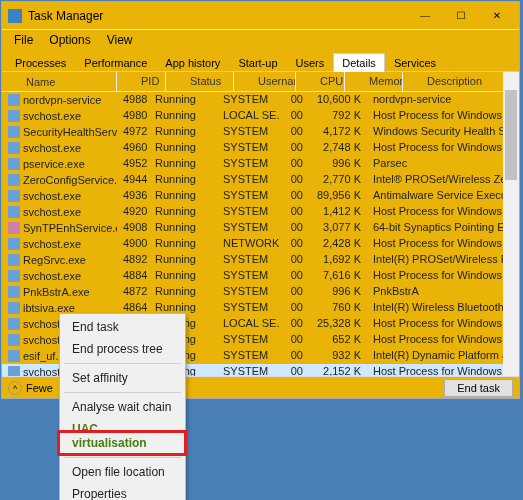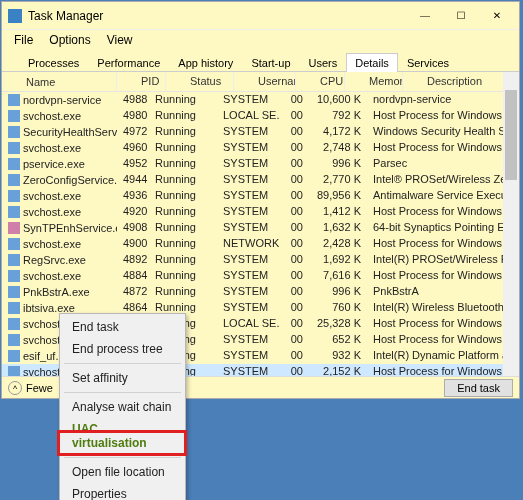--- a/index.html
+++ b/index.html
@@ -1,24 +1,24 @@
 <!DOCTYPE html>
 <html><head>
 <meta charset="utf-8">
 <style>
 * { box-sizing: border-box; margin: 0; padding: 0; }
 body { font-family: "Segoe UI", Tahoma, sans-serif; font-size: 11px; background: #4a7fb8; width: 523px; height: 500px; overflow: hidden; position: relative; }
-.window { width: 519px; height: 398px; background: #fef9c3; border: 1px solid #aaa; position: absolute; left: 1px; top: 1px; display: flex; flex-direction: column; }
+.window { width: 519px; height: 398px; background: #eab308; border: 1px solid #aaa; position: absolute; left: 1px; top: 1px; display: flex; flex-direction: column; }
 .titlebar { height: 28px; display: flex; align-items: center; padding: 0 4px 0 6px; border-bottom: 1px solid #eee; }
 .titlebar .icon { width: 14px; height: 14px; margin-right: 6px; background: #3b82c4; display: inline-block; }
 .titlebar .title { flex: 1; font-size: 12px; }
 .titlebar .winbtn { width: 36px; height: 26px; display: flex; align-items: center; justify-content: center; font-family: "Segoe UI Symbol"; font-size: 10px; }
 .menubar { height: 20px; display: flex; align-items: center; padding: 0 4px; font-size: 12px; }
 .menubar > div { padding: 14px 8px; }
-.tabs { height: 22px; display: flex; align-items: flex-end; padding: 0 17px; border-bottom: 1px solid #ccc; font-size: 11px; }
+.tabs { height: 22px; display: flex; align-items: flex-end; padding: 0 4px; border-bottom: 1px solid #ccc; font-size: 11px; }
 .tab { padding: 3px 8px 3px 8px; border: 1px solid transparent; border-bottom: none; margin-right: 0; position: relative; top: 1px; }
 .tab.active { border-color: #ccc; background: #fff; }
 .listarea { flex: 1; display: flex; flex-direction: column; overflow: hidden; position: relative; }
 .cols { display: flex; height: 20px; border-bottom: 1px solid #e5e5e5; font-size: 11px; color: #333; }
 .col { padding: 3px 24px; border-right: 1px solid #eee; overflow: hidden; white-space: nowrap; }
 .rows { flex: 1; overflow-y: auto; overflow-x: hidden; }
 .row { display: flex; height: 16px; font-size: 11px; color: #222; white-space: nowrap; }
 .row.selected { background: #cde8ff; }
 .row > div { padding: 1px 6px; overflow: hidden; }
 .cName { width: 115px; display: flex; align-items: center; gap: 3px; }
@@ -176,21 +176,21 @@
         </div>
         <div class="row">
           <div class="cName">
             <span class="ricon alt1"></span>
             <span>SynTPEnhService.exe</span>
           </div>
           <div class="cPID">4908</div>
           <div class="cStatus">Running</div>
           <div class="cUser">SYSTEM</div>
           <div class="cCPU">00</div>
-          <div class="cMem">1,632 K</div>
+          <div class="cMem">3,077 K</div>
           <div class="cDesc">64-bit Synaptics Pointing Enhance Ser...</div>
         </div>
         <div class="row">
           <div class="cName">
             <span class="ricon "></span>
             <span>svchost.exe</span>
           </div>
           <div class="cPID">4900</div>
           <div class="cStatus">Running</div>
           <div class="cUser">NETWORK...</div>

